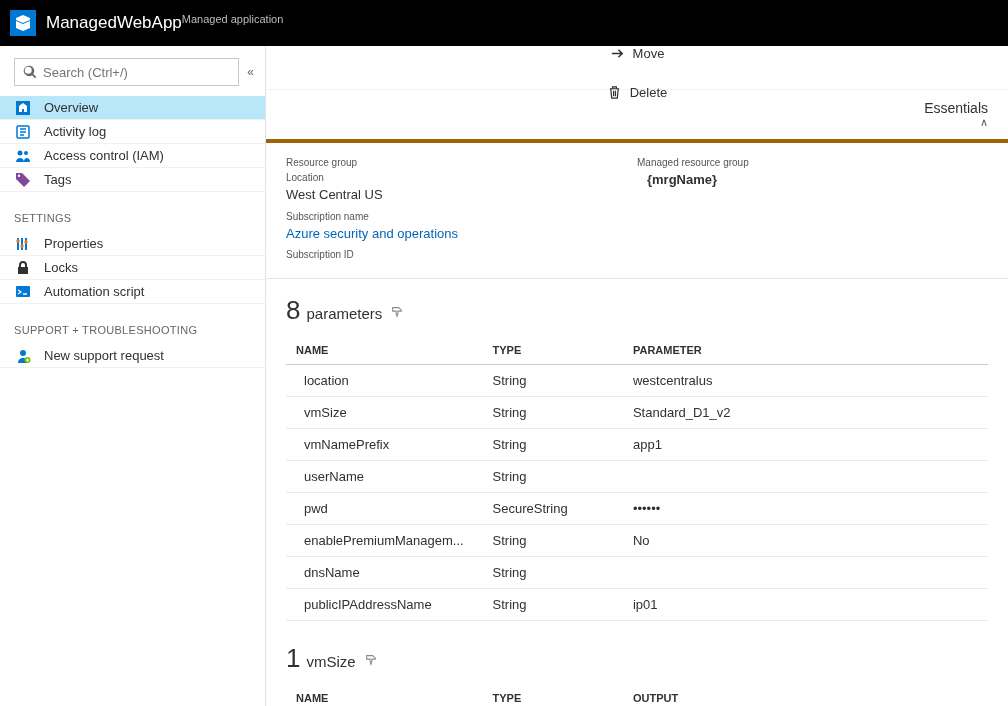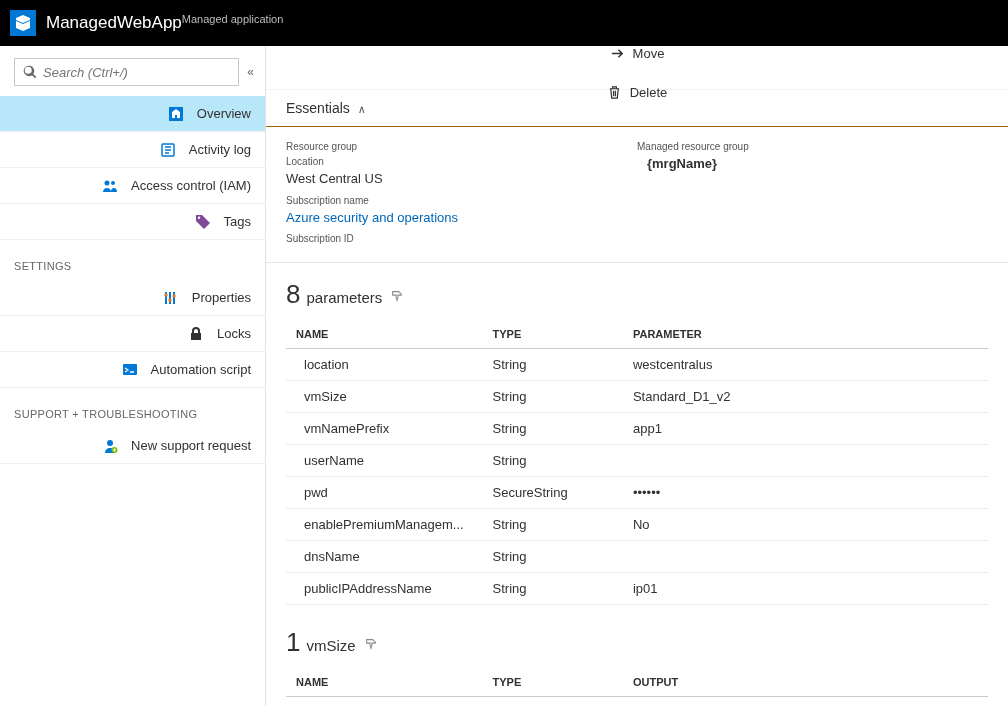--- a/index.html
+++ b/index.html
@@ -47,32 +47,31 @@
     display:flex; align-items:center;
     border:1px solid #c8c8c8;
     height:28px;
     padding:0 8px;
     color:#666;
     font-style: italic;
   }
   .search-wrap svg { width:14px; height:14px; fill:#666; margin-right:6px; }
   .search-wrap input {
     border:none; outline:none; flex:1; font-size:13px;
-    font-style: italic; color:#444; background:transparent;
+    color:#444; background:transparent;
   }
   .collapse-chevrons { margin-left:8px; color:#666; font-size:12px; letter-spacing:-3px; }
 
   .nav-item {
     display:flex; align-items:center;
-    height:36px;
+    height:24px;
     padding:0 14px;
     border-bottom:1px solid #f1f1f1;
     cursor:pointer;
     font-size:13px;
-    justify-content:flex-end;
   }
   .nav-item.active { background:#b8e7f9; }
   .nav-item .nav-ico {
     width:18px; height:18px; margin-right:12px;
     display:flex; align-items:center; justify-content:center;
     color:#0078d4;
   }
   .nav-item .nav-ico svg { width:16px; height:16px; }
 
   .section-header {
@@ -89,23 +88,24 @@
     gap:24px;
     border-bottom:1px solid #f3f3f3;
     flex-direction:column;
   }
   .tool-btn { display:flex; align-items:center; gap:8px; cursor:pointer; color:#323130; }
   .tool-btn svg { width:15px; height:15px; fill:#323130; stroke:#323130; }
 
   .essentials-bar {
     display:flex; align-items:flex-end;
     padding: 10px 20px;
-    border-bottom:1px solid #a16207;
+    border-bottom:4px solid #a16207;
     cursor:pointer;
     font-size:14px;
+    flex-direction:column;
   }
   .essentials-bar .chev { margin-left:8px; font-size:11px; color:#555; }
 
   .essentials-body {
     display:flex;
     padding: 12px 20px 16px 20px;
     border-bottom:1px solid #e5e5e5;
     font-size:13px;
     line-height:1.5;
   }

